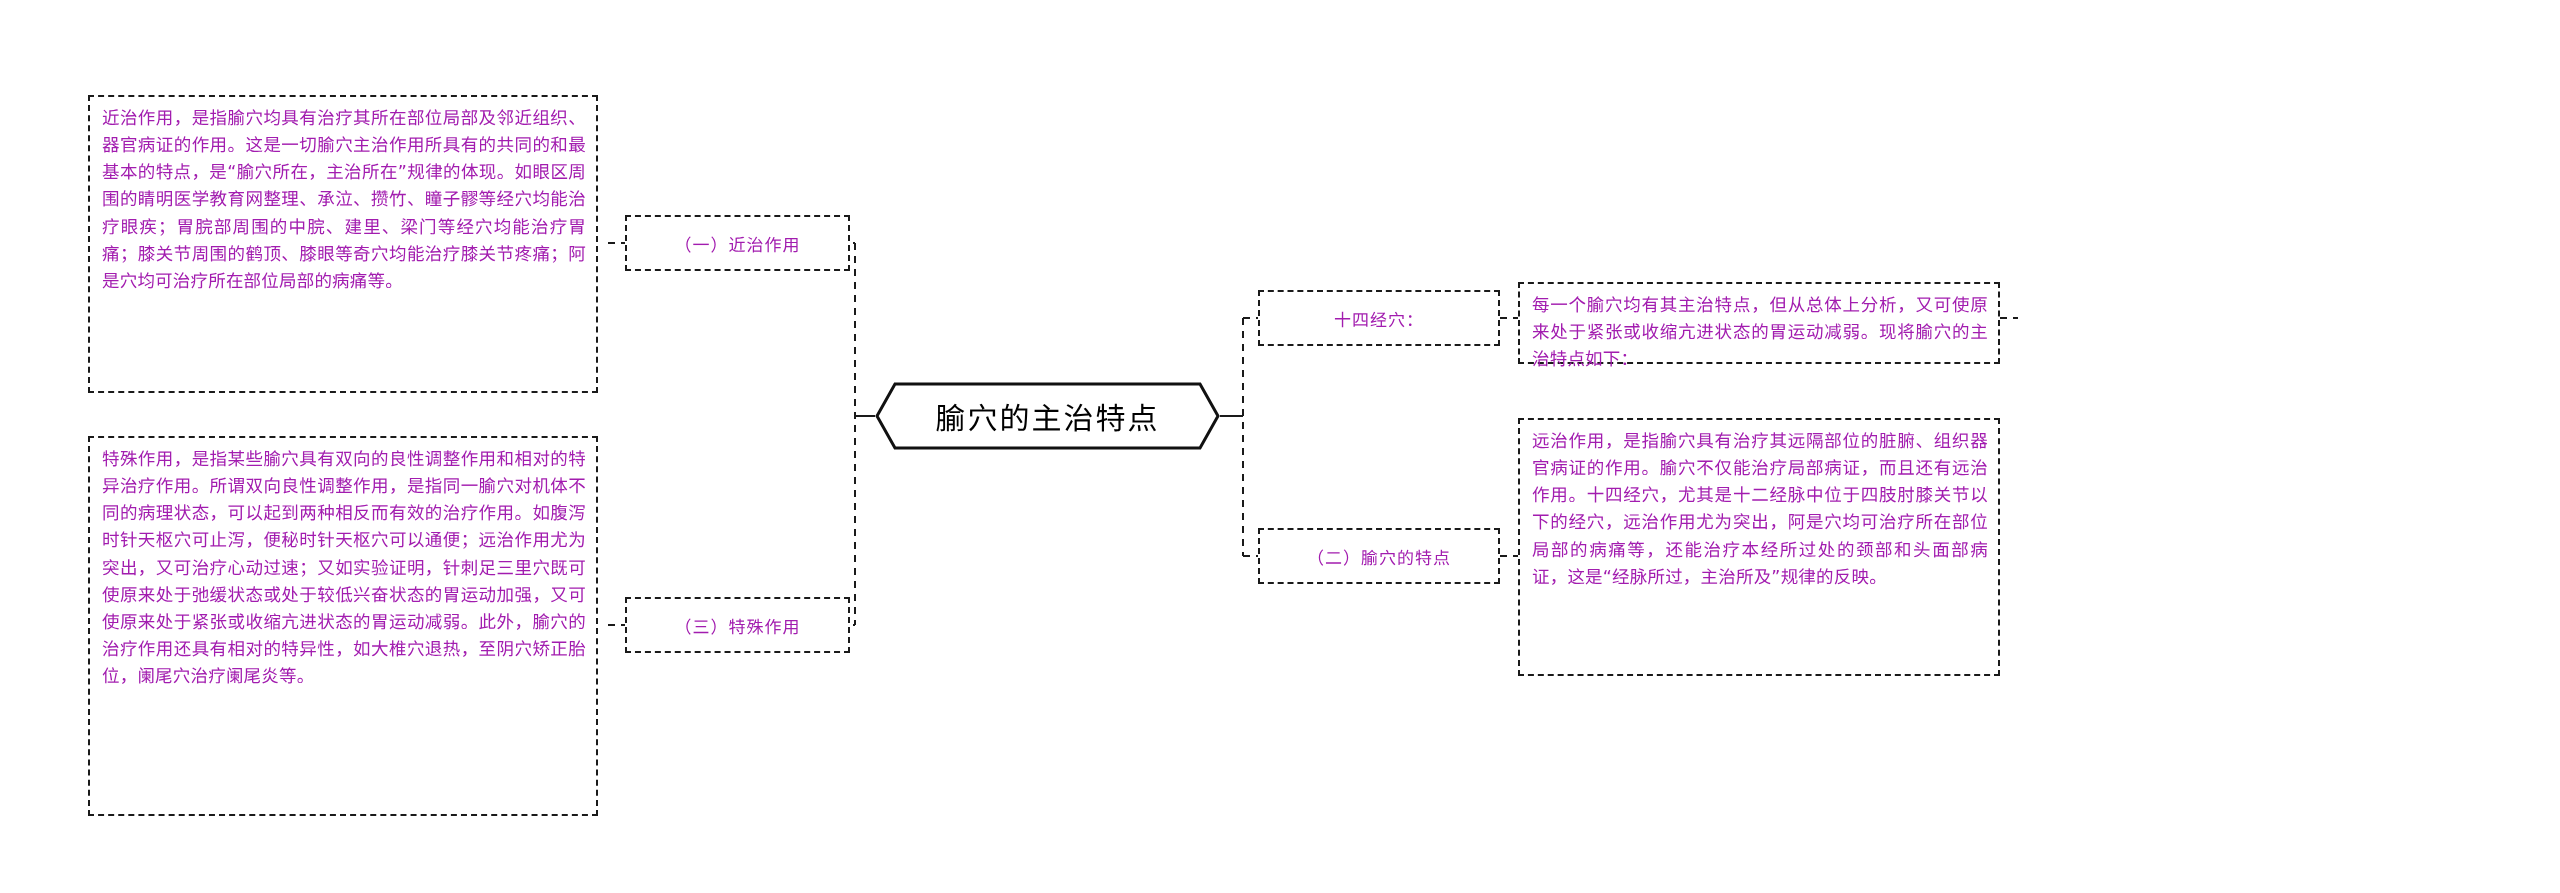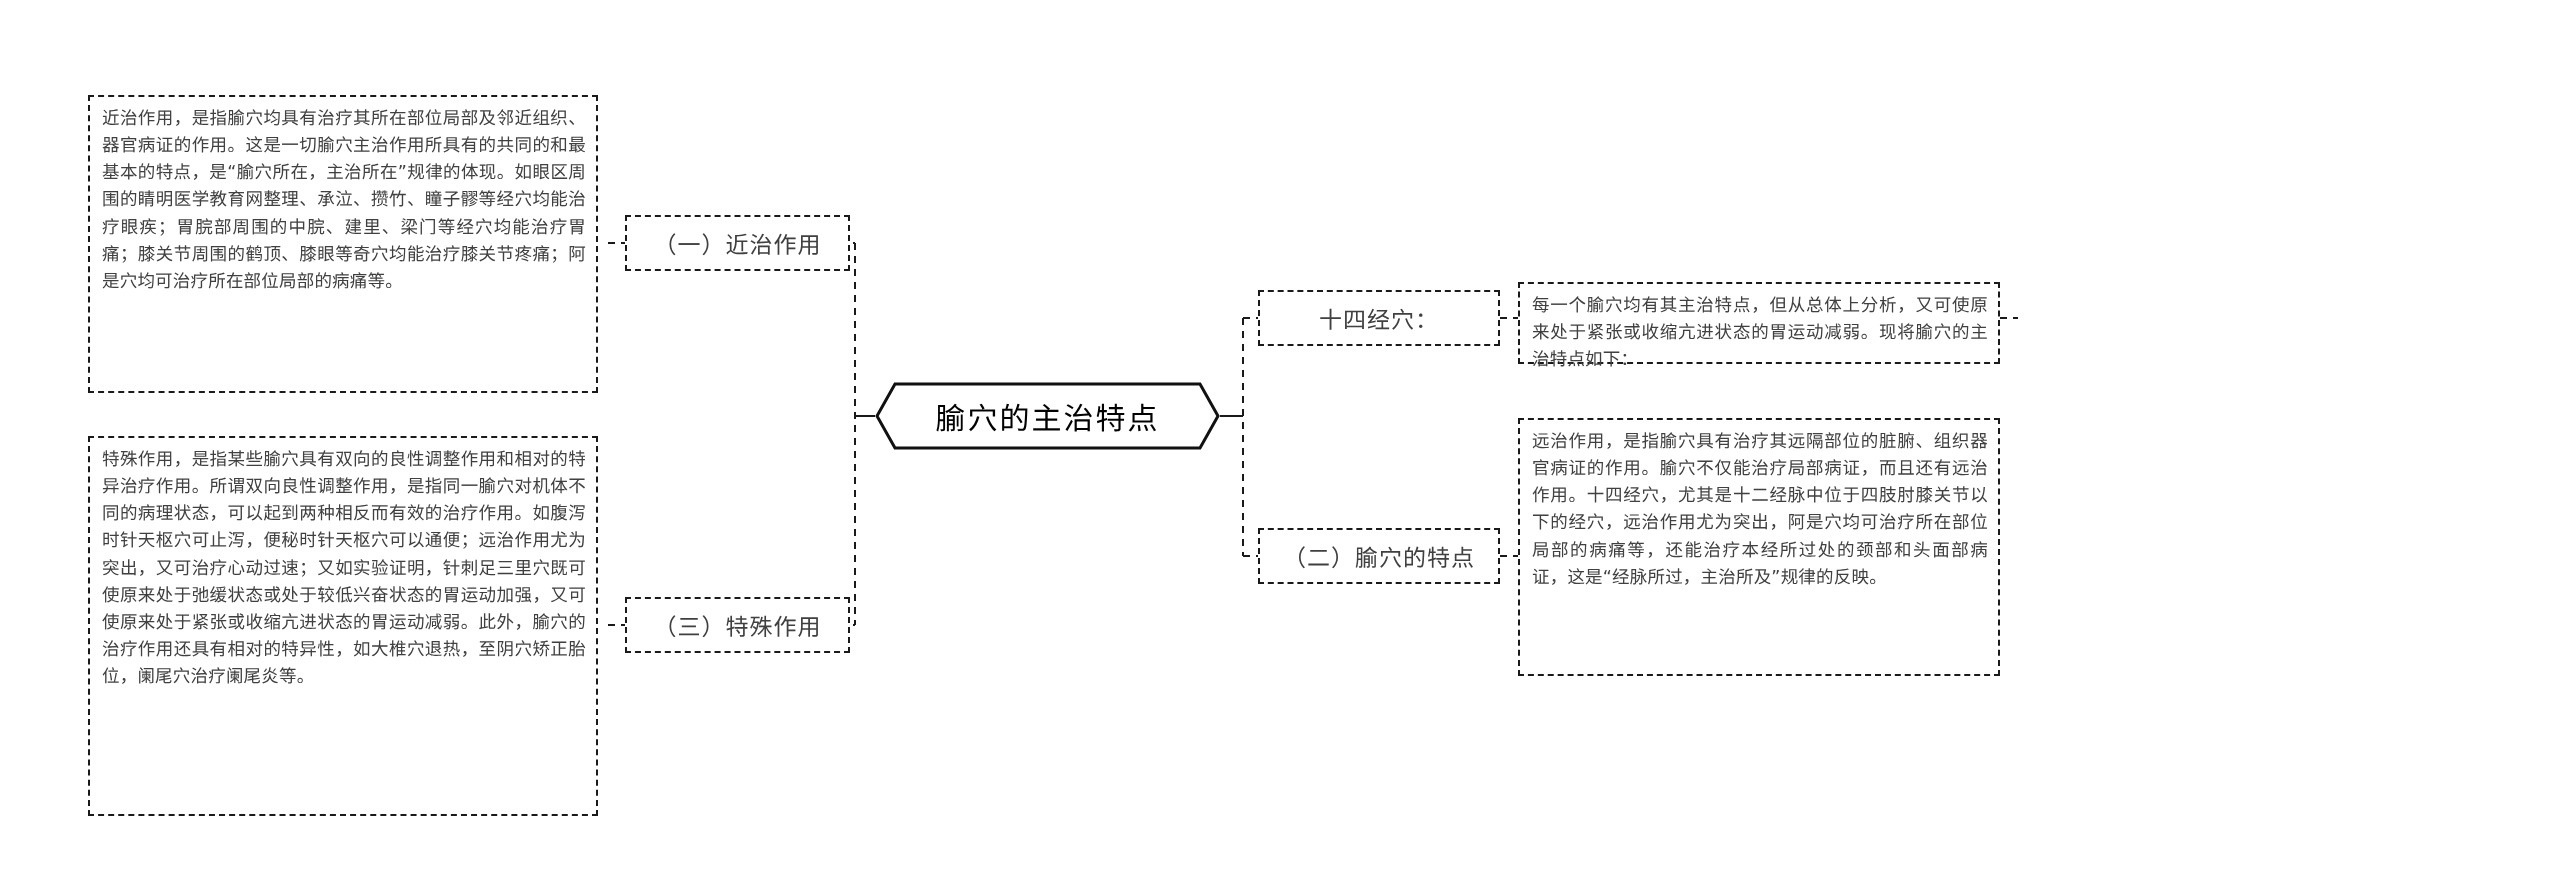--- a/index.html
+++ b/index.html
@@ -17,36 +17,36 @@
     width: 2560px;
     height: 893px;
     background: #ffffff;
     overflow: hidden;
   }
   .node {
     position: absolute;
     box-sizing: border-box;
     border: 2px dashed #1a1a1a;
     background: #ffffff;
-    color: #404040;
+    color: #a21caf;
   }
   .para {
     padding: 8px 10px 8px 12px;
     font-size: 17.5px;
     line-height: 1.55;
     letter-spacing: 0.2px;
     text-align: justify;
     text-justify: inter-ideograph;
     word-break: break-all;
   }
   .label {
     display: flex;
     align-items: center;
     justify-content: center;
-    font-size: 23px;
+    font-size: 17px;
     letter-spacing: 1px;
     white-space: nowrap;
   }
   
   #root-node {
     position: absolute;
     left: 875px;
     top: 382px;
     width: 345px;
     height: 68px;

